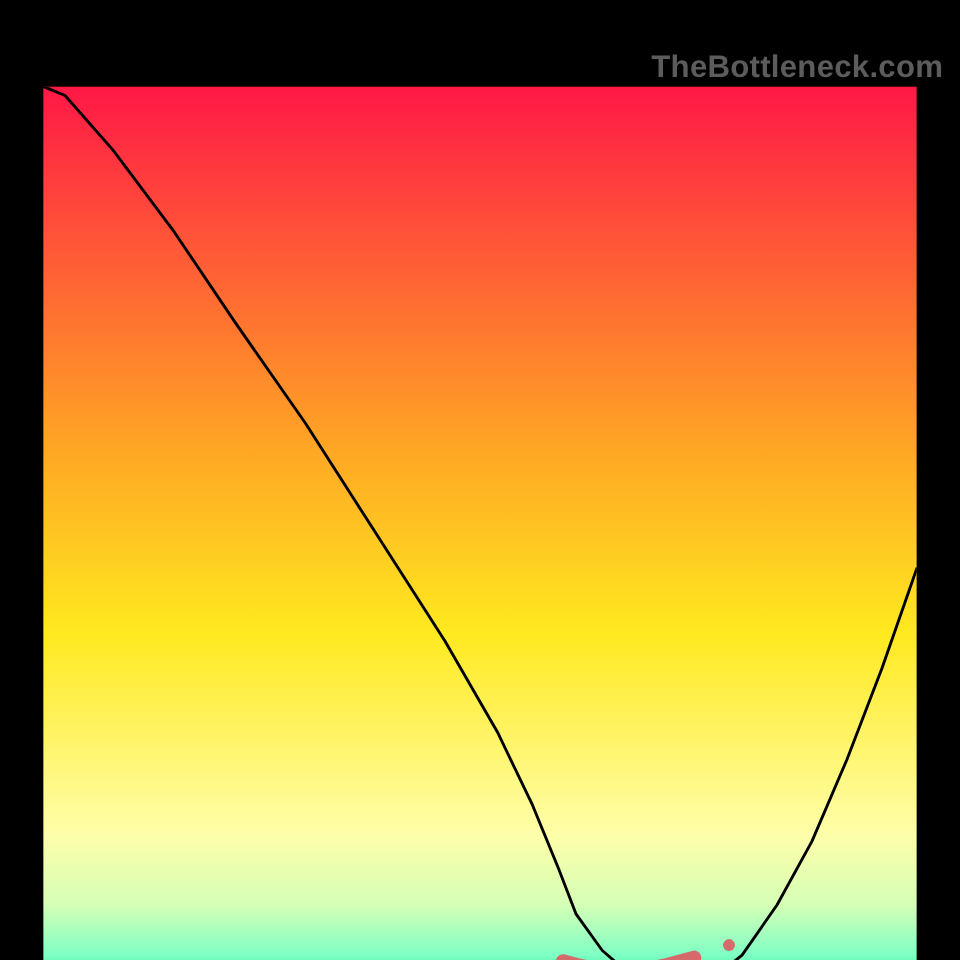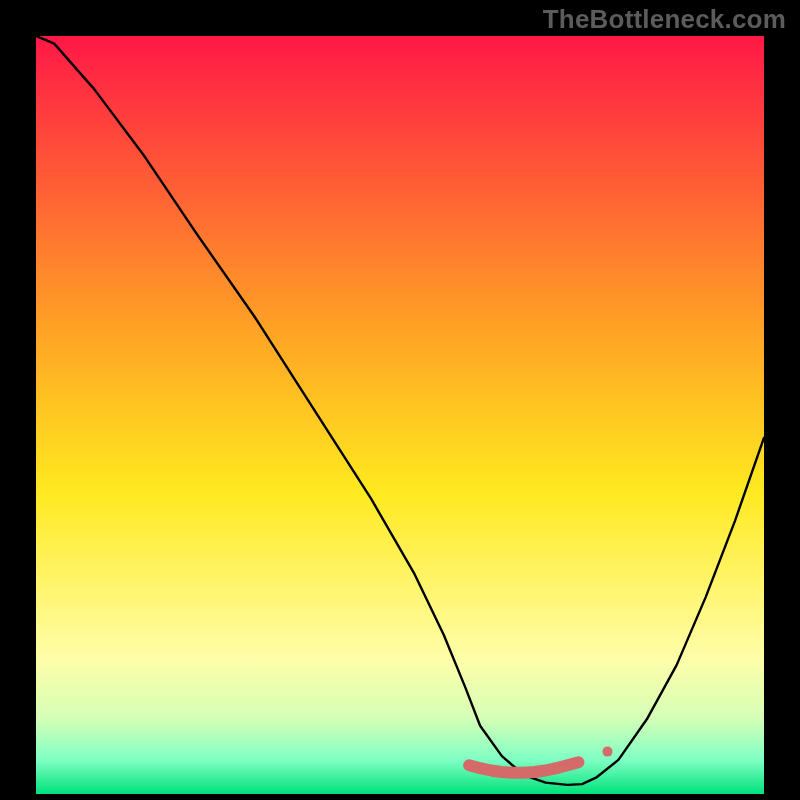--- a/index.html
+++ b/index.html
@@ -7,20 +7,21 @@
     padding: 0;
     width: 800px;
     height: 800px;
     background: #000;
     overflow: hidden;
   }
   .container {
     position: relative;
     width: 800px;
     height: 586px;
+    margin-top: 36px;
   }
   .watermark {
     position: absolute;
     top: 4px;
     right: 14px;
     font-family: Arial, Helvetica, sans-serif;
     font-size: 26px;
     font-weight: bold;
     color: #5c5c5c;
     letter-spacing: 0.2px;

